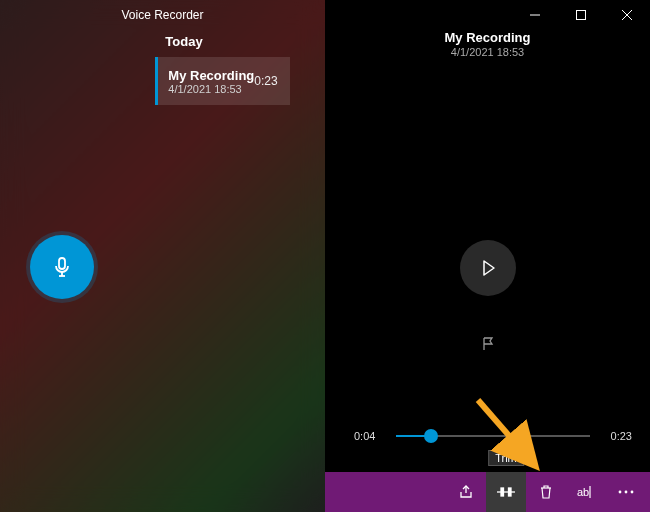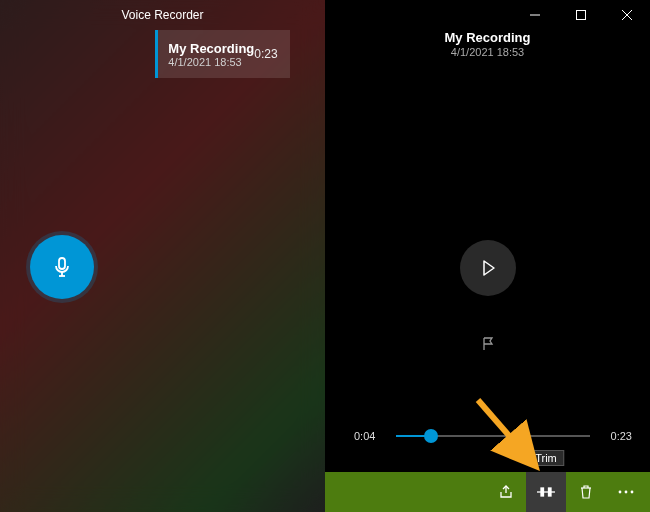--- a/index.html
+++ b/index.html
@@ -88,21 +88,21 @@
   }
   .track .fill { position:absolute; left:0; top:0; height:2px; background:#0096d6; width:18%; }
   .track .thumb {
     position:absolute; top:50%; left:18%; transform:translate(-50%,-50%);
     width:14px; height:14px; border-radius:50%; background:#0096d6; cursor:pointer;
   }
 
   
   .toolbar {
     position:absolute; left:0; right:0; bottom:0; height:40px;
-    background:#4d7c0f; display:flex; justify-content:flex-end; align-items:center;
+    background:#701a75; display:flex; justify-content:flex-end; align-items:center;
     padding-right:4px;
   }
   .tool {
     width: 40px; height:40px; display:flex; align-items:center; justify-content:center;
     color:#fff; cursor:pointer; position:relative;
   }
   .tool.highlight { background:#3a3a3a; }
   .tooltip {
     position:absolute; top:-22px; left:50%; transform:translateX(-50%);
     background:#2b2b2b; border:1px solid #555; color:#fff; font-size:11px;
@@ -116,20 +116,21 @@
 </head>
 <body>
 
 <div class="app">
 
   <div class="left">
     <div class="title-row">
       <span class="app-title">Voice Recorder</span>
     </div>
     <div class="list-area">
+      <div class="list-header">Today</div>
       <div class="rec-item">
         <div class="meta">
           <div class="rec-name">My Recording</div>
           <div class="rec-date">4/1/2021 18:53</div>
         </div>
         <div class="rec-dur">0:23</div>
       </div>
     </div>
     <div class="record-btn">
       <svg width="24" height="24" viewBox="0 0 24 24" fill="none" stroke="#fff" stroke-width="1.8">
@@ -200,20 +201,26 @@
           <line x1="0" y1="7" x2="18" y2="7"></line>
           <rect x="4" y="3" width="2.5" height="8" fill="#fff"></rect>
           <rect x="11.5" y="3" width="2.5" height="8" fill="#fff"></rect>
         </svg>
       </div>
       <div class="tool">
         <svg width="14" height="16" viewBox="0 0 14 16" fill="none" stroke="#fff" stroke-width="1.2">
           <path d="M2 4h10"></path>
             <path d="M5 4V2h4v2"></path>
             <path d="M3 4l1 10h6l1-10"></path>
+        </svg>
+      </div>
+      <div class="tool">
+        <svg width="18" height="14" viewBox="0 0 18 14" fill="none" stroke="#fff" stroke-width="1.2">
+          <text x="0" y="11" font-size="11" fill="#fff" stroke="none">ab</text>
+          <line x1="13" y1="1" x2="13" y2="13"></line>
         </svg>
       </div>
       <div class="tool">
         <svg width="16" height="4" viewBox="0 0 16 4">
           <circle cx="2" cy="2" r="1.4" fill="#fff"></circle>
             <circle cx="8" cy="2" r="1.4" fill="#fff"></circle>
             <circle cx="14" cy="2" r="1.4" fill="#fff"></circle>
         </svg>
       </div>
     </div>

